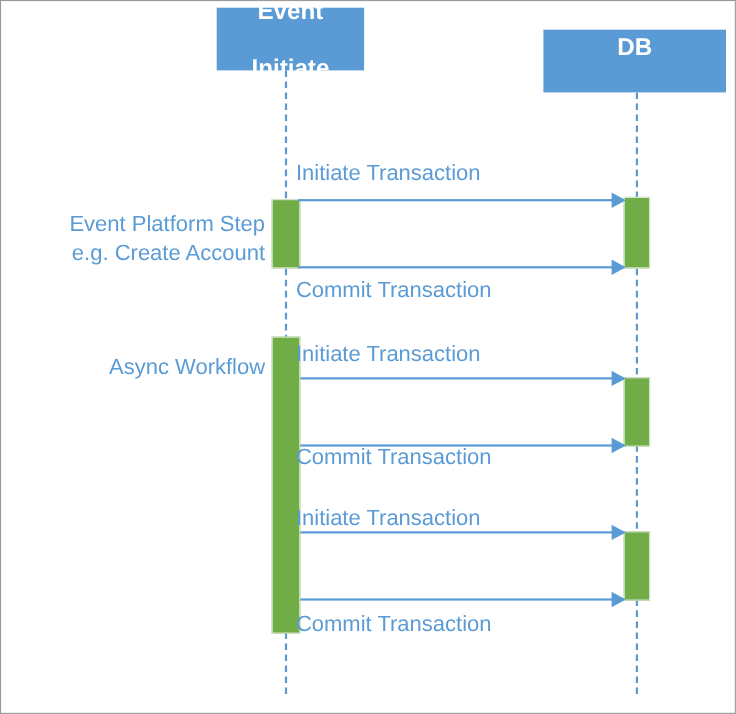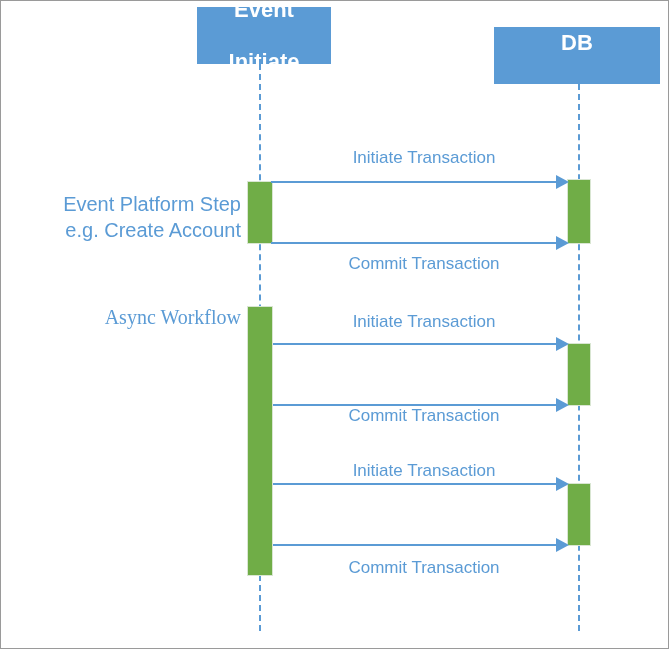--- a/index.html
+++ b/index.html
@@ -59,24 +59,24 @@
     position: absolute;
     width: 0;
     height: 0;
     border-top: 7px solid transparent;
     border-bottom: 7px solid transparent;
     border-left: 13px solid #5B9BD5;
   }
   .message-label {
     position: absolute;
     color: #5B9BD5;
-    font-size: 17px;
+    font-size: 20px;
     line-height: 24px;
     white-space: nowrap;
-    text-align: center;
+    text-align: left;
   }
 
   
   .side-note {
     position: absolute;
     color: #5B9BD5;
     font-size: 20px;
     line-height: 26px;
     text-align: right;
     white-space: pre-line;
@@ -105,21 +105,21 @@
 
   <div class="activation" style="left:246px; top:180px; width:26px; height:63px;"></div>
   <div class="activation" style="left:246px; top:305px; width:26px; height:270px;"></div>
 
   <div class="activation" style="left:566px; top:178px; width:24px; height:65px;"></div>
   <div class="activation" style="left:566px; top:342px; width:24px; height:63px;"></div>
   <div class="activation" style="left:566px; top:482px; width:24px; height:63px;"></div>
 
   <div class="side-note" style="left:18px; top:190px; width:222px;text-align:right;">Event Platform Step
 e.g. Create Account</div>
-  <div class="side-note" style="left:18px; top:303px; width:222px;font-family:Liberation Serif, serif;">Async Workflow</div>
+  <div class="side-note" style="left:18px; top:320px; width:222px;">Async Workflow</div>
 
   <div class="message-label" style="left:268px; top:145px; width:310px;">Initiate Transaction</div>
   <div class="message" style="left:270px; top:180px; width:296px;"></div>
   <div class="arrowhead" style="left:555px; top:174px;"></div>
 
   <div class="message" style="left:270px; top:241px; width:296px;"></div>
   <div class="arrowhead" style="left:555px; top:235px;"></div>
   <div class="message-label" style="left:268px; top:251px; width:310px;">Commit Transaction</div>
 
   <div class="message-label" style="left:268px; top:309px; width:310px;">Initiate Transaction</div>

